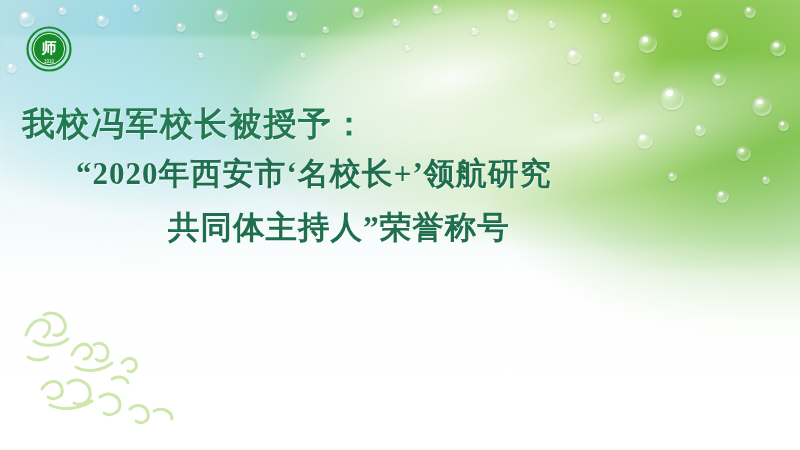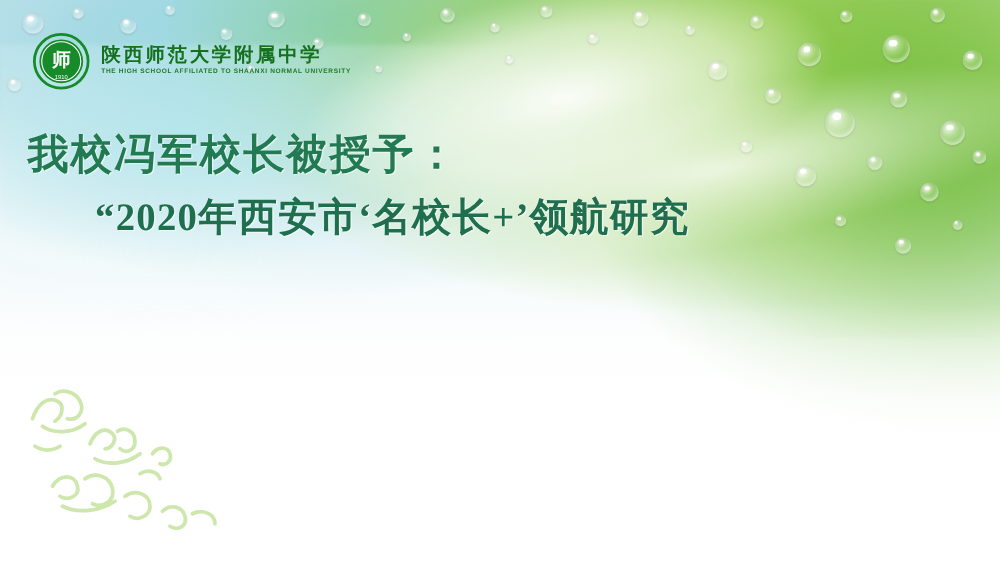--- a/index.html
+++ b/index.html
@@ -239,29 +239,26 @@
   <div class="logo-block">
     <div class="logo-seal">
       <svg width="46" height="46" viewBox="0 0 46 46" xmlns="http://www.w3.org/2000/svg">
         <circle cx="23" cy="23" r="21.5" fill="none" stroke="#178a2a" stroke-width="2.2"></circle>
         <circle cx="23" cy="23" r="17.5" fill="#178a2a"></circle>
         <circle cx="23" cy="23" r="15.6" fill="none" stroke="#ffffff" stroke-width="0.9"></circle>
         <text x="23" y="26.5" text-anchor="middle" font-family="'Liberation Serif', serif" font-size="15" font-weight="700" fill="#ffffff">师</text>
         <text x="23" y="37" text-anchor="middle" font-family="'Liberation Sans', sans-serif" font-size="4.6" fill="#ffffff">1910</text>
       </svg>
     </div>
-    <div class="logo-text">
-      <div class="logo-cn">陕西师范大学附属中学</div>
-      <div class="logo-en">THE HIGH SCHOOL AFFILIATED TO SHAANXI NORMAL UNIVERSITY</div>
-    </div>
   </div>
 
   <div class="title-area">
     <div class="line line-1">我校冯军校长被授予：</div>
     <div class="line line-2">“2020年西安市‘名校长+’领航研究</div>
+    <div class="line line-3">共同体主持人”荣誉称号</div>
   </div>
 
   <div class="calligraphy">
     <svg width="190" height="135" viewBox="0 0 190 135" xmlns="http://www.w3.org/2000/svg">
       <g fill="none" stroke="#8dc63f" stroke-width="3" stroke-linecap="round" stroke-linejoin="round" opacity="0.85">
         <path d="M12 34 C16 22, 24 16, 32 20 C38 23, 36 32, 30 36"></path>
         <path d="M30 14 C36 10, 46 12, 50 20 C54 28, 48 36, 40 34"></path>
         <path d="M20 40 C28 46, 44 46, 54 38"></path>
         <path d="M58 54 C62 44, 70 40, 76 46 C80 50, 76 58, 70 58"></path>
         <path d="M80 44 C86 40, 94 44, 94 52 C94 60, 86 62, 82 58"></path>

